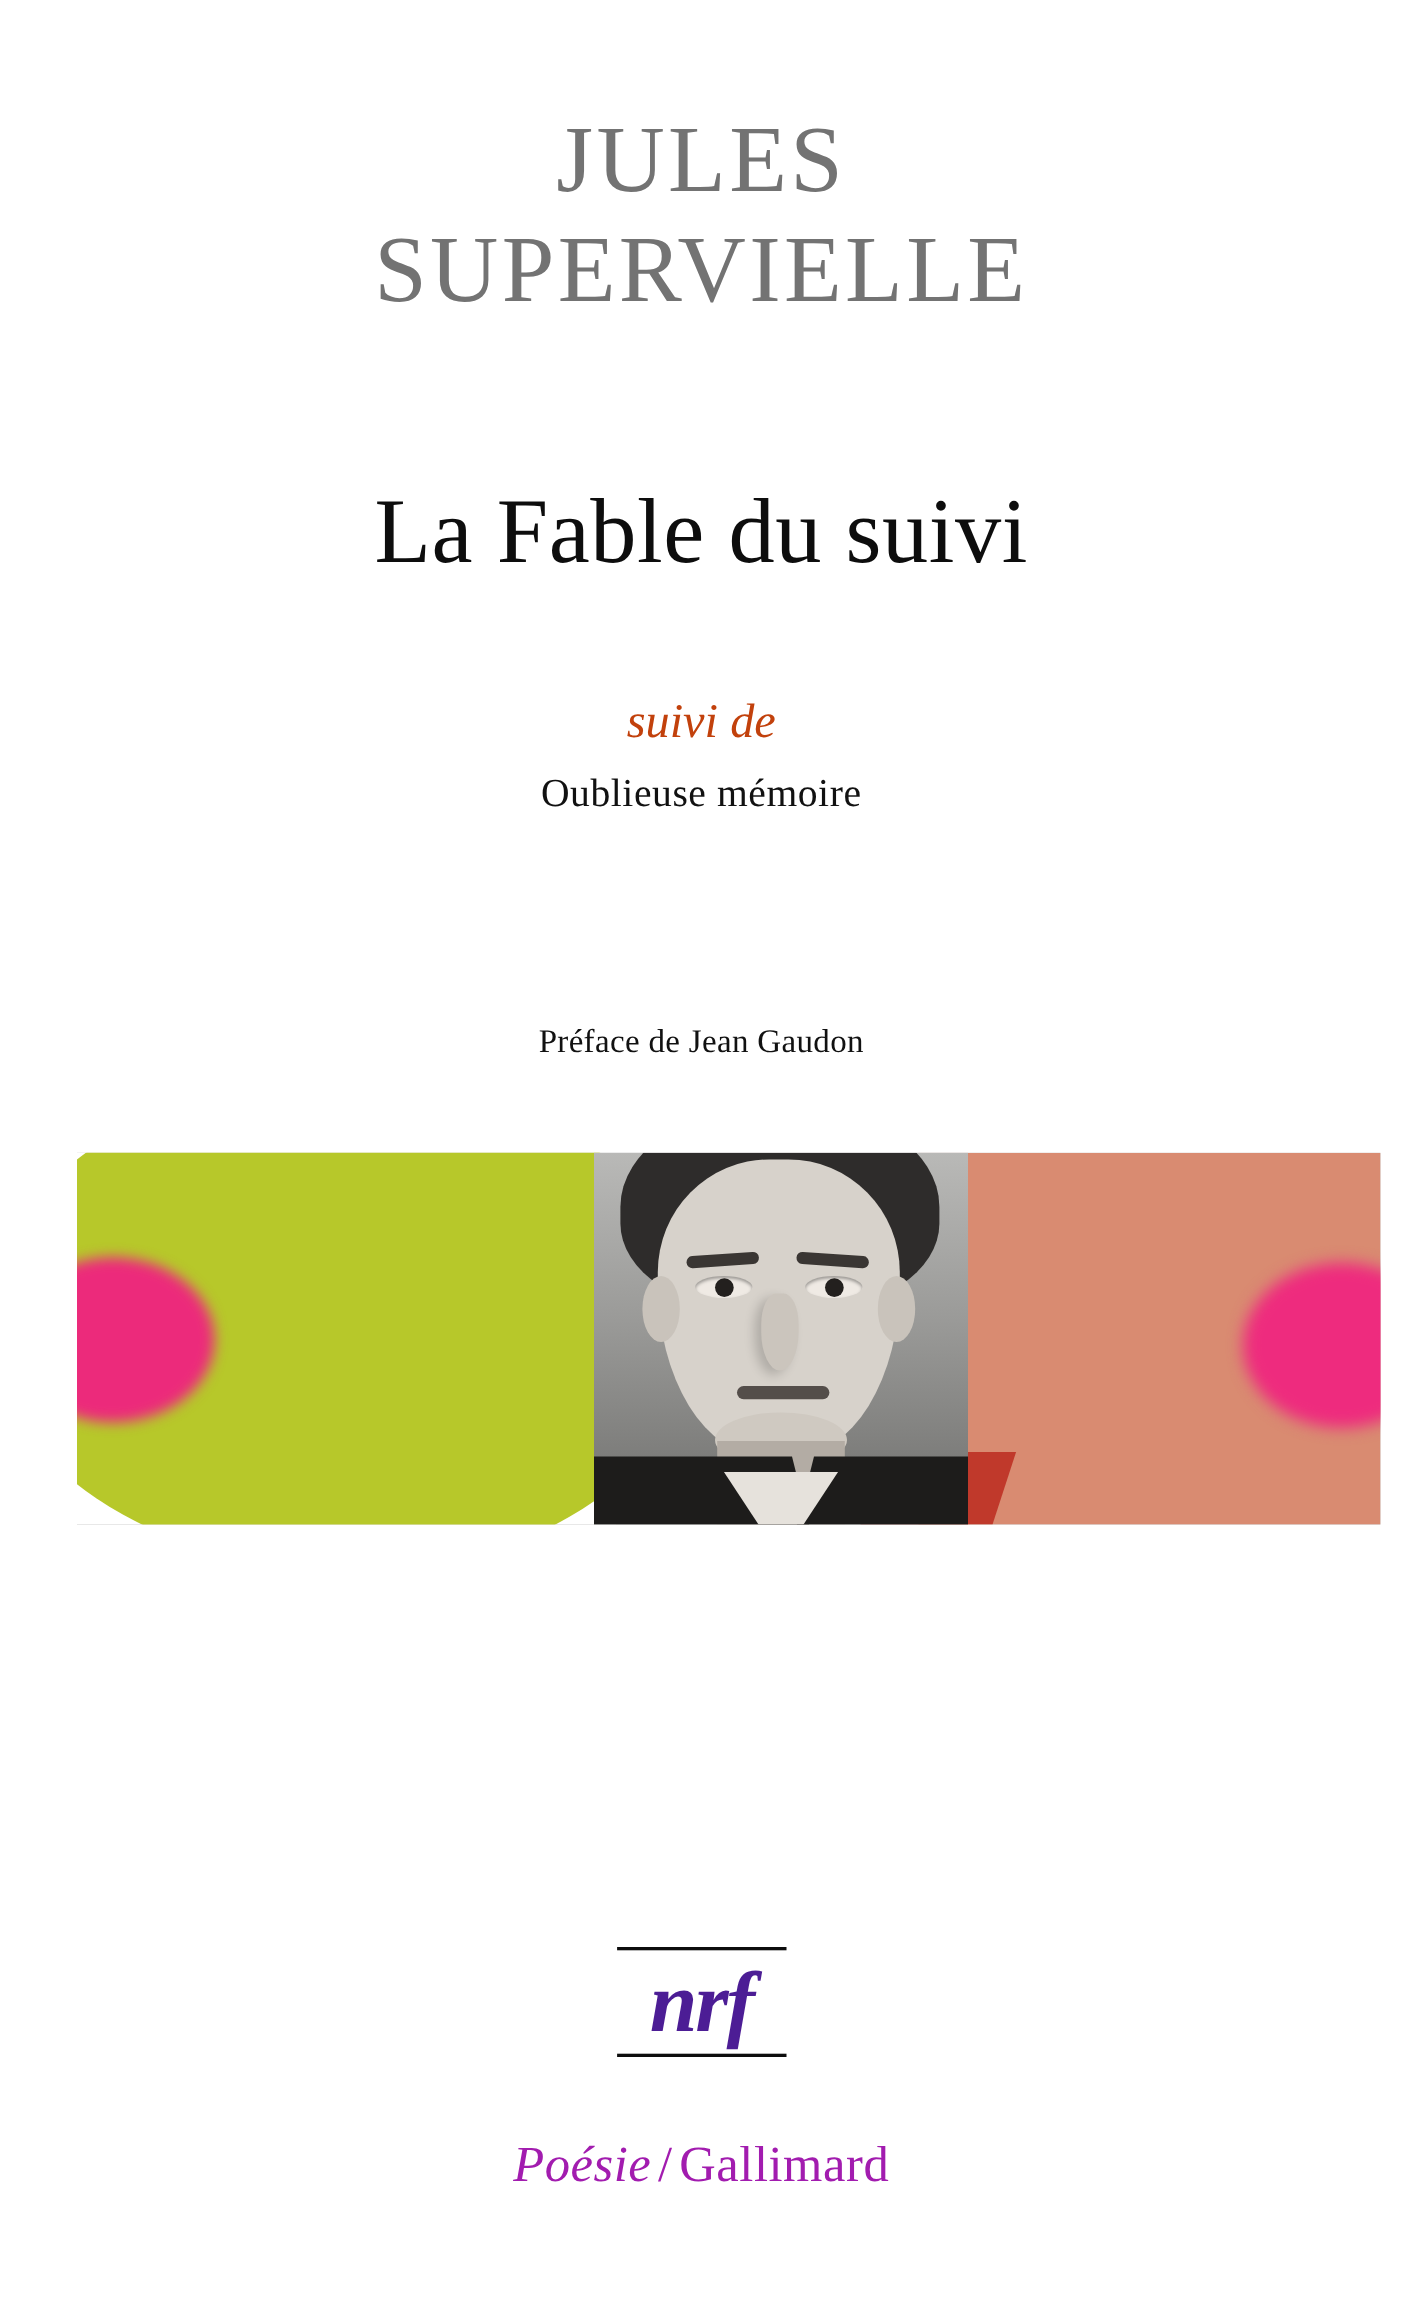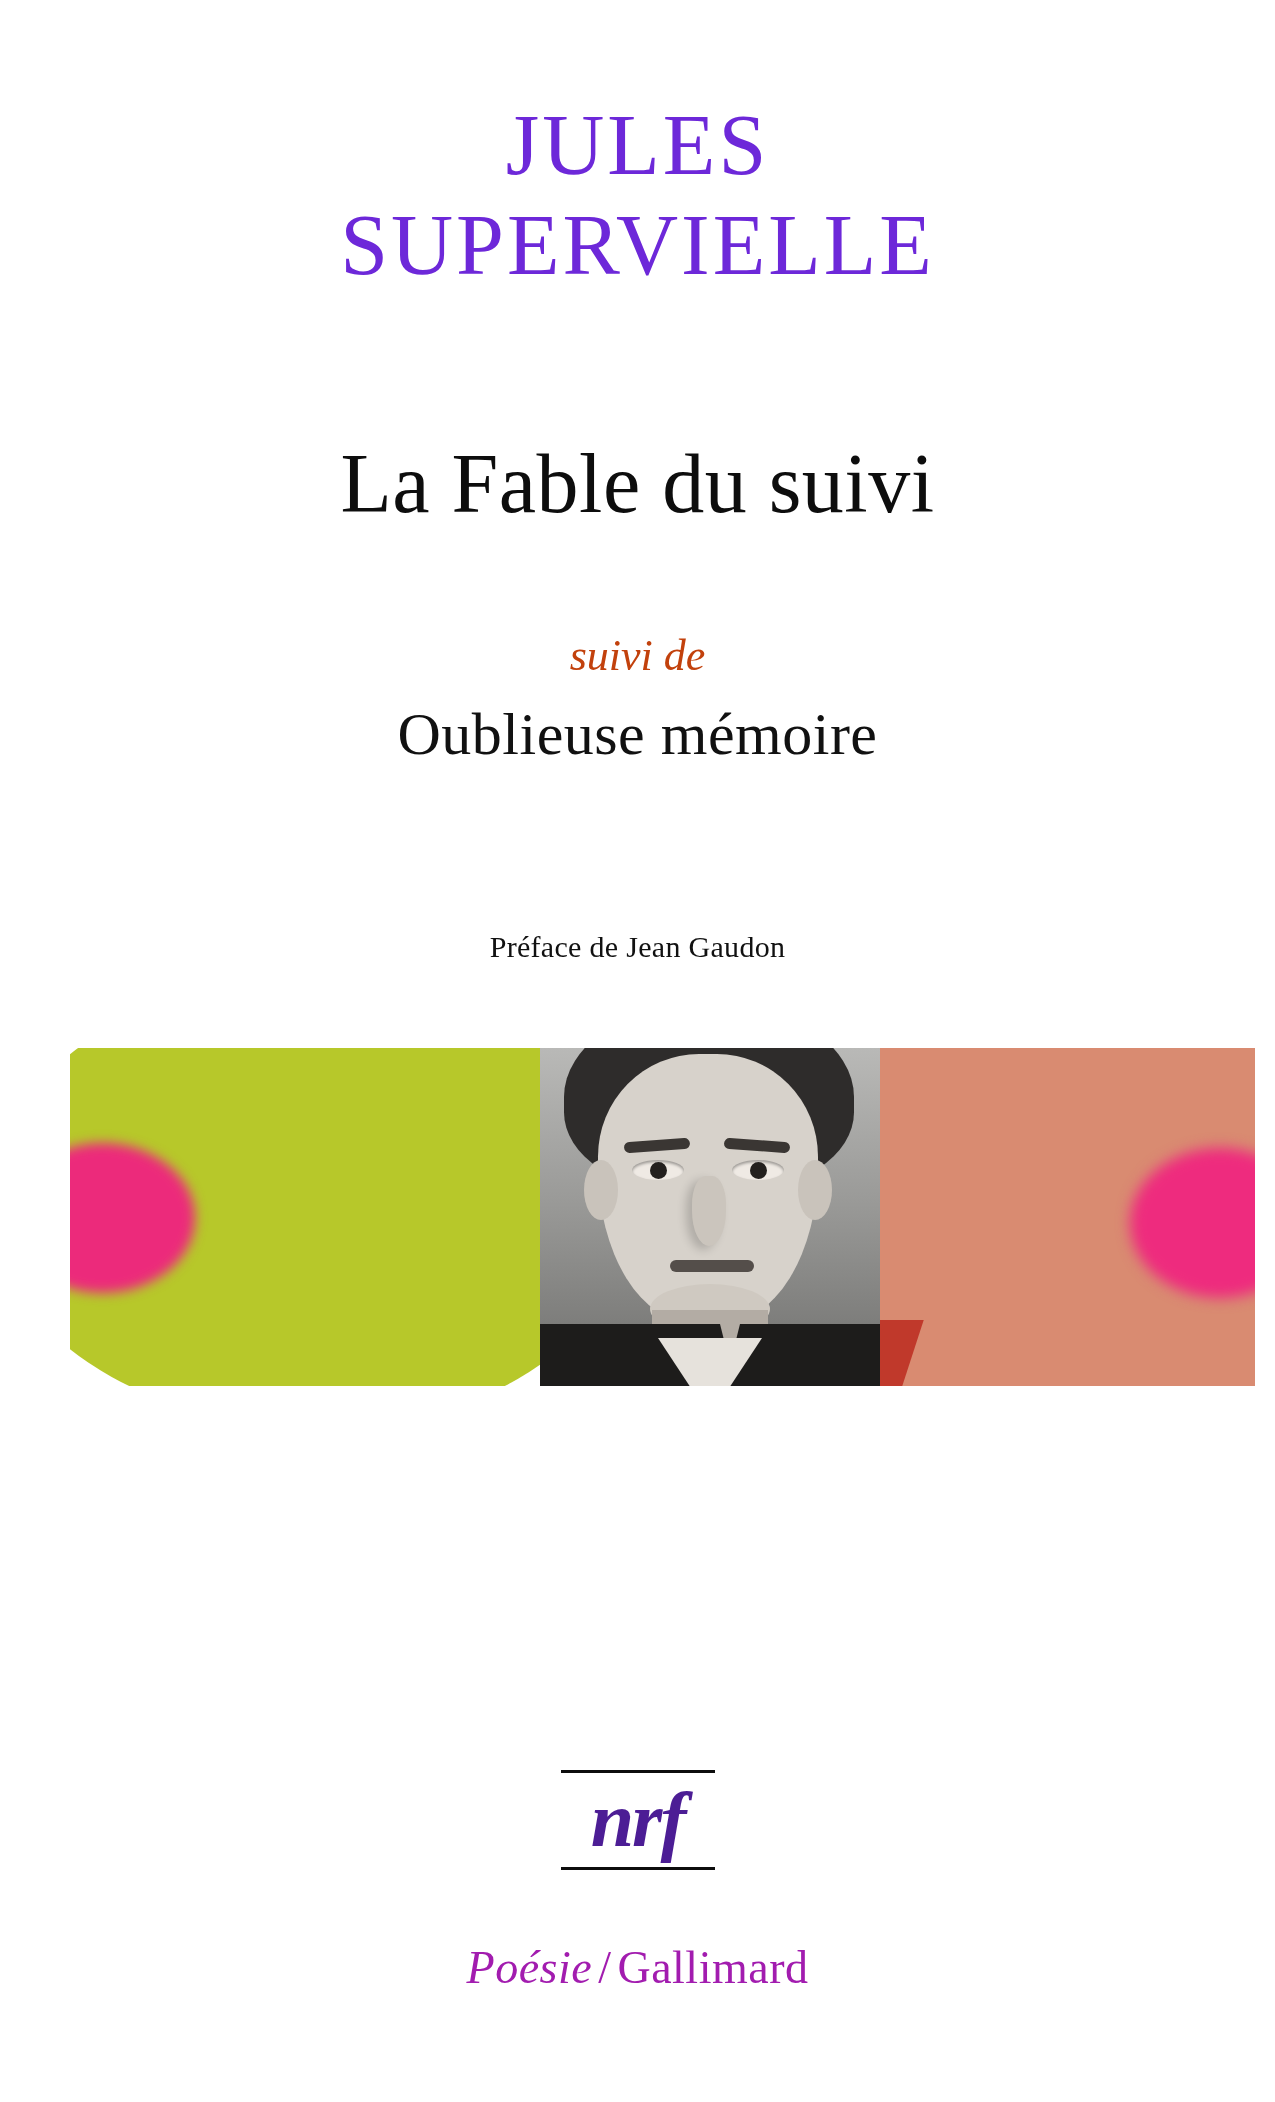--- a/index.html
+++ b/index.html
@@ -22,21 +22,21 @@
     background: #ffffff;
   }
 
   
   .author {
     position: absolute;
     top: 96px;
     left: 0;
     width: 100%;
     text-align: center;
-    color: #6d28d9;
+    color: #737373;
     font-family: "Liberation Serif", serif;
     font-size: 86px;
     line-height: 1.16;
     letter-spacing: 3px;
     font-weight: 400;
   }
   .author .line {
     display: block;
     white-space: nowrap;
   }
@@ -65,21 +65,21 @@
     font-style: italic;
     font-size: 44px;
     color: #c2410c;
   }
   .subtitle {
     position: absolute;
     top: 700px;
     left: 0;
     width: 100%;
     text-align: center;
-    font-size: 60px;
+    font-size: 36px;
     color: #111111;
     letter-spacing: 0.5px;
   }
 
   
   .preface {
     position: absolute;
     top: 930px;
     left: 0;
     width: 100%;

